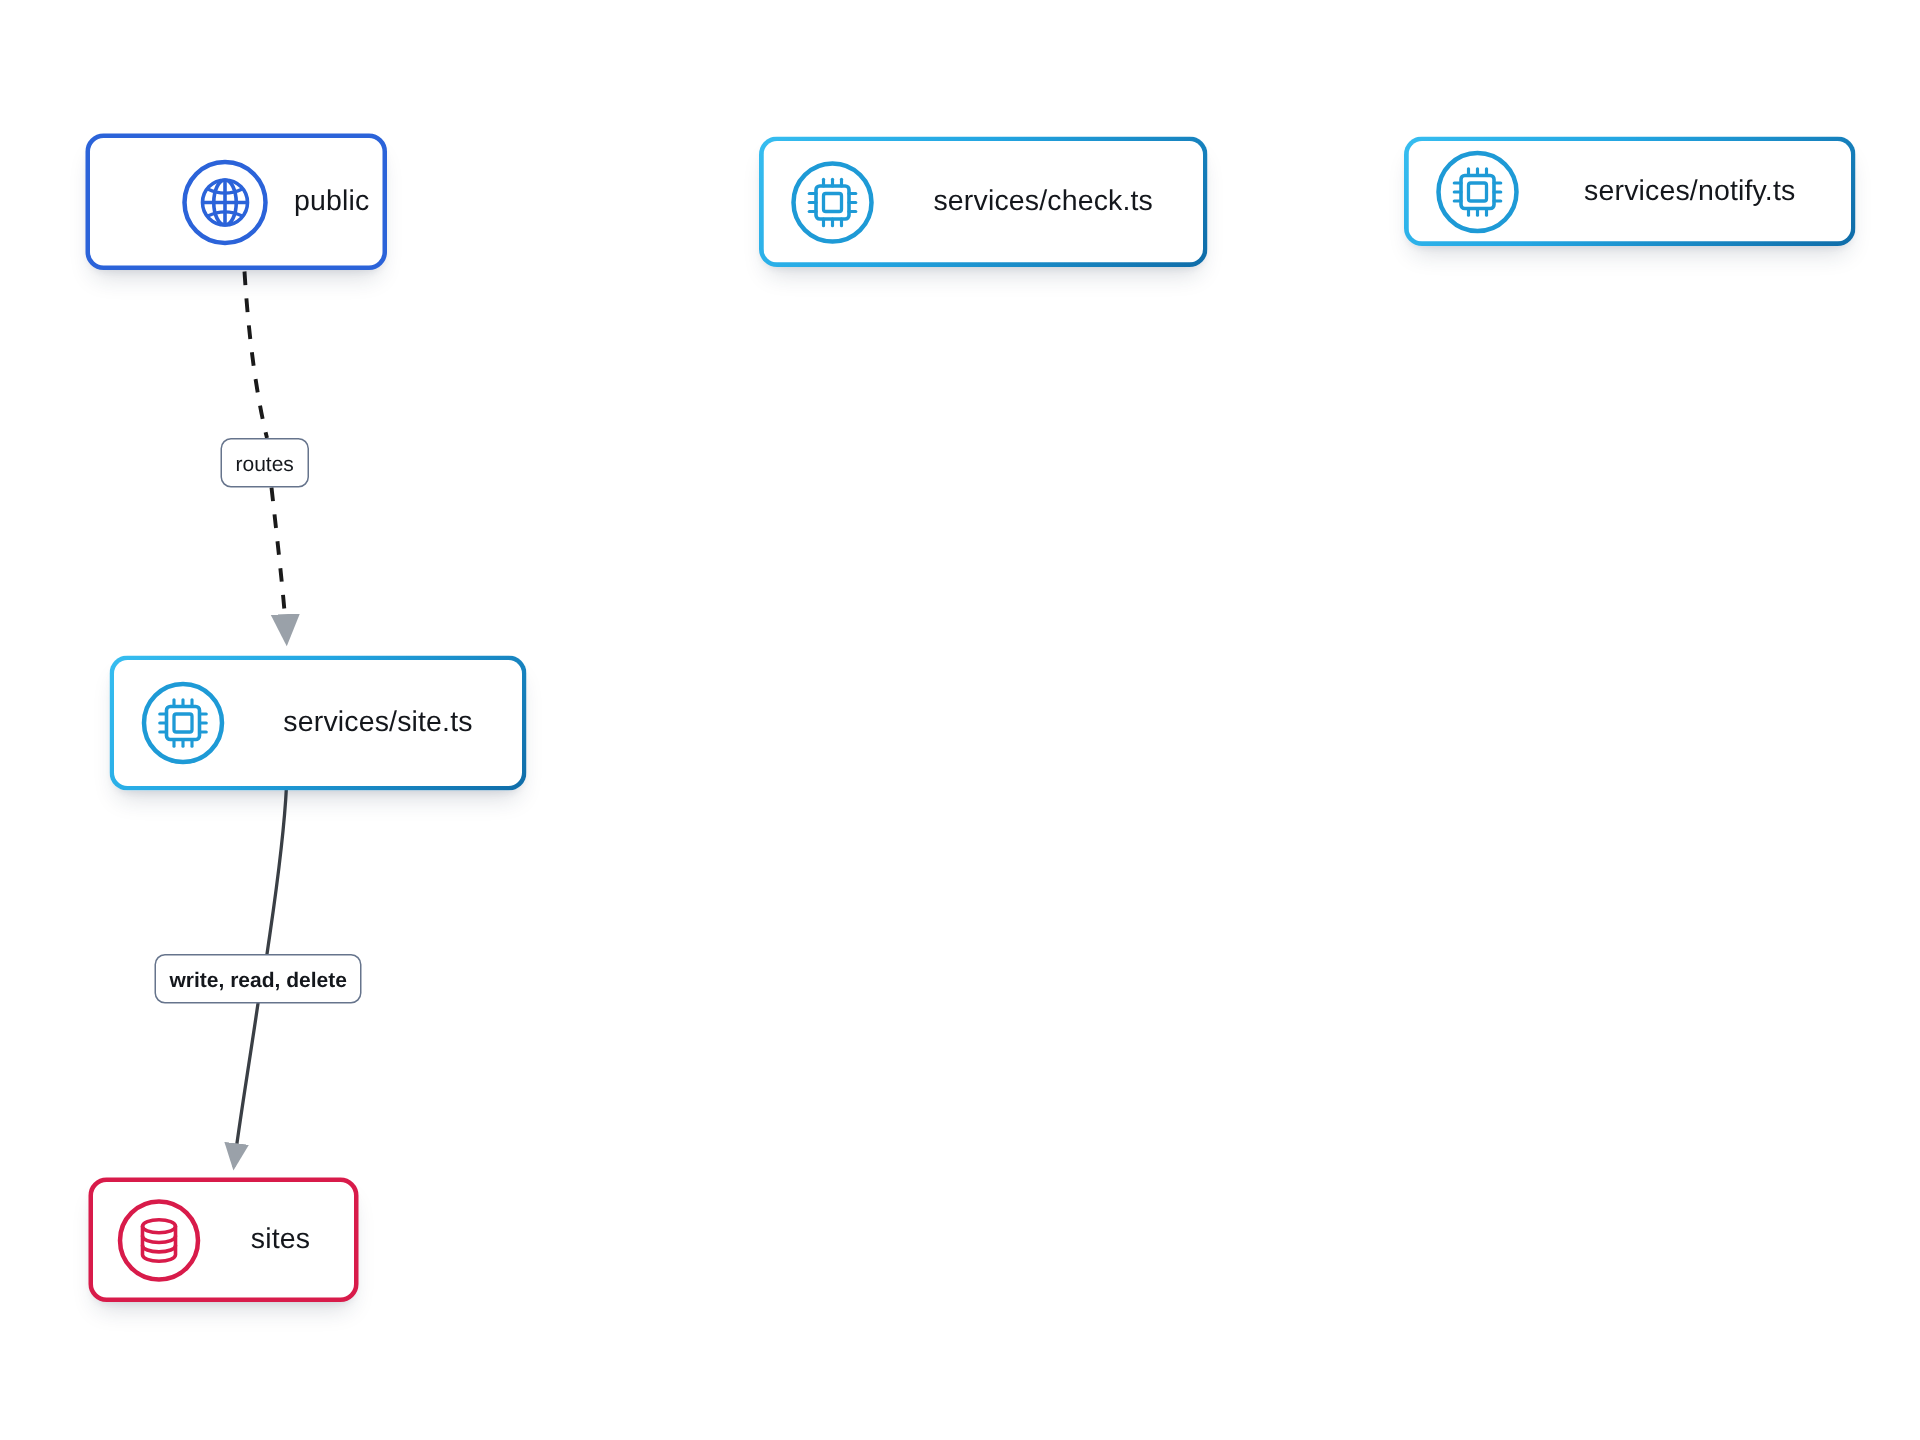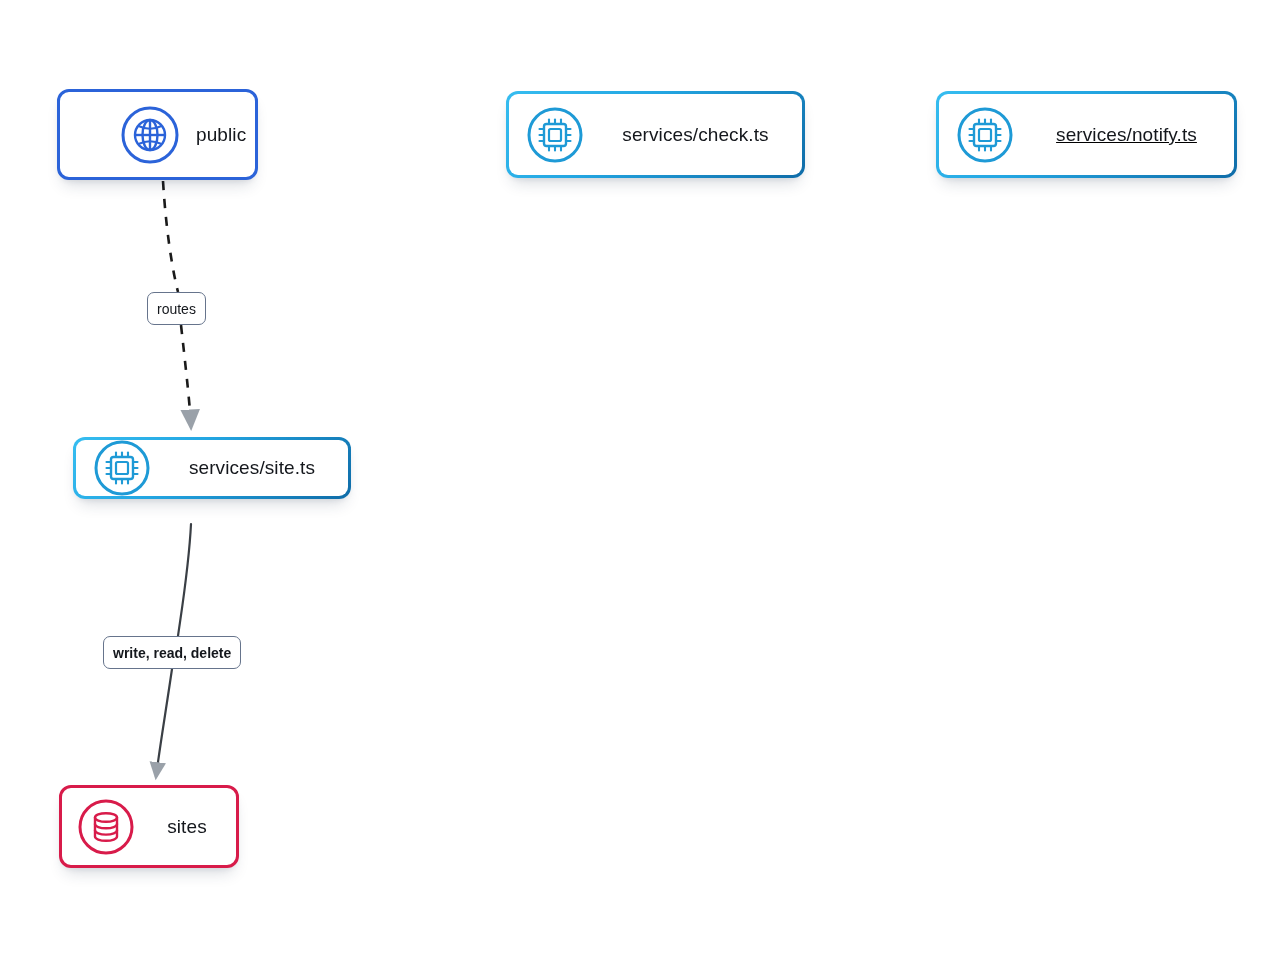--- a/index.html
+++ b/index.html
@@ -96,22 +96,22 @@
     align-items: center;
     justify-content: center;
     white-space: nowrap;
     padding: 0 9px;
     height: 33px;
   }
 
   
   #node-public      { left: 57px;  top: 89px;  width: 201px; height: 91px; }
   #node-check       { left: 491px; top: 91px;  width: 299px; height: 87px; }
-  #node-notify      { left: 921px; top: 91px;  width: 301px; height: 87px; text-decoration: underline; }
-  #node-site        { left: 58px;  top: 437px; width: 278px; height: 62px; }
+  #node-notify      { left: 921px; top: 91px;  width: 301px; height: 73px; }
+  #node-site        { left: 58px;  top: 437px; width: 278px; height: 90px; }
   #node-sites       { left: 59px;  top: 785px; width: 180px; height: 83px; }
 
   #node-public  .node-icon { width: 92px; }
   #node-check   .node-icon { width: 92px; }
   #node-notify  .node-icon { width: 92px; }
   #node-site    .node-icon { width: 92px; }
   #node-sites   .node-icon { width: 88px; }
 
   #label-routes { left: 147px; top: 292px; }
   #label-wrd    { left: 103px; top: 636px; font-weight: bold; }

